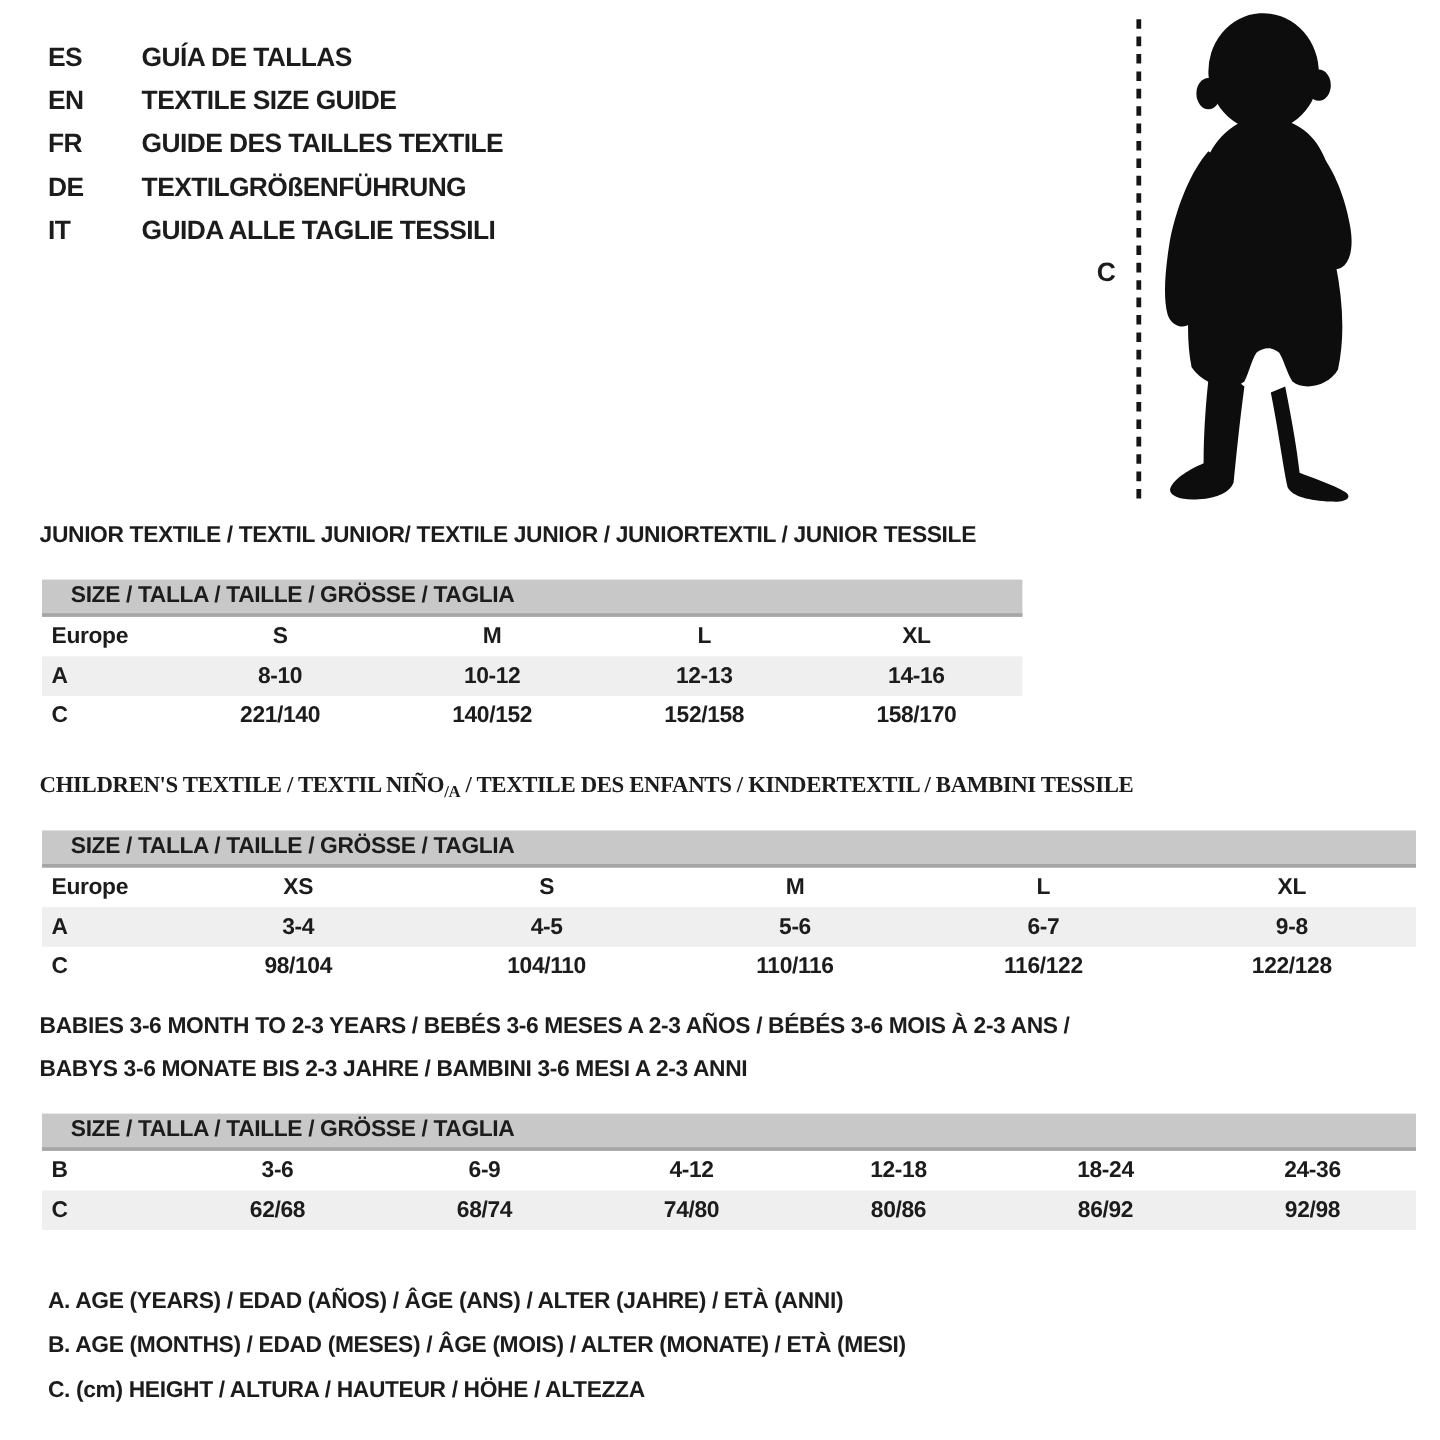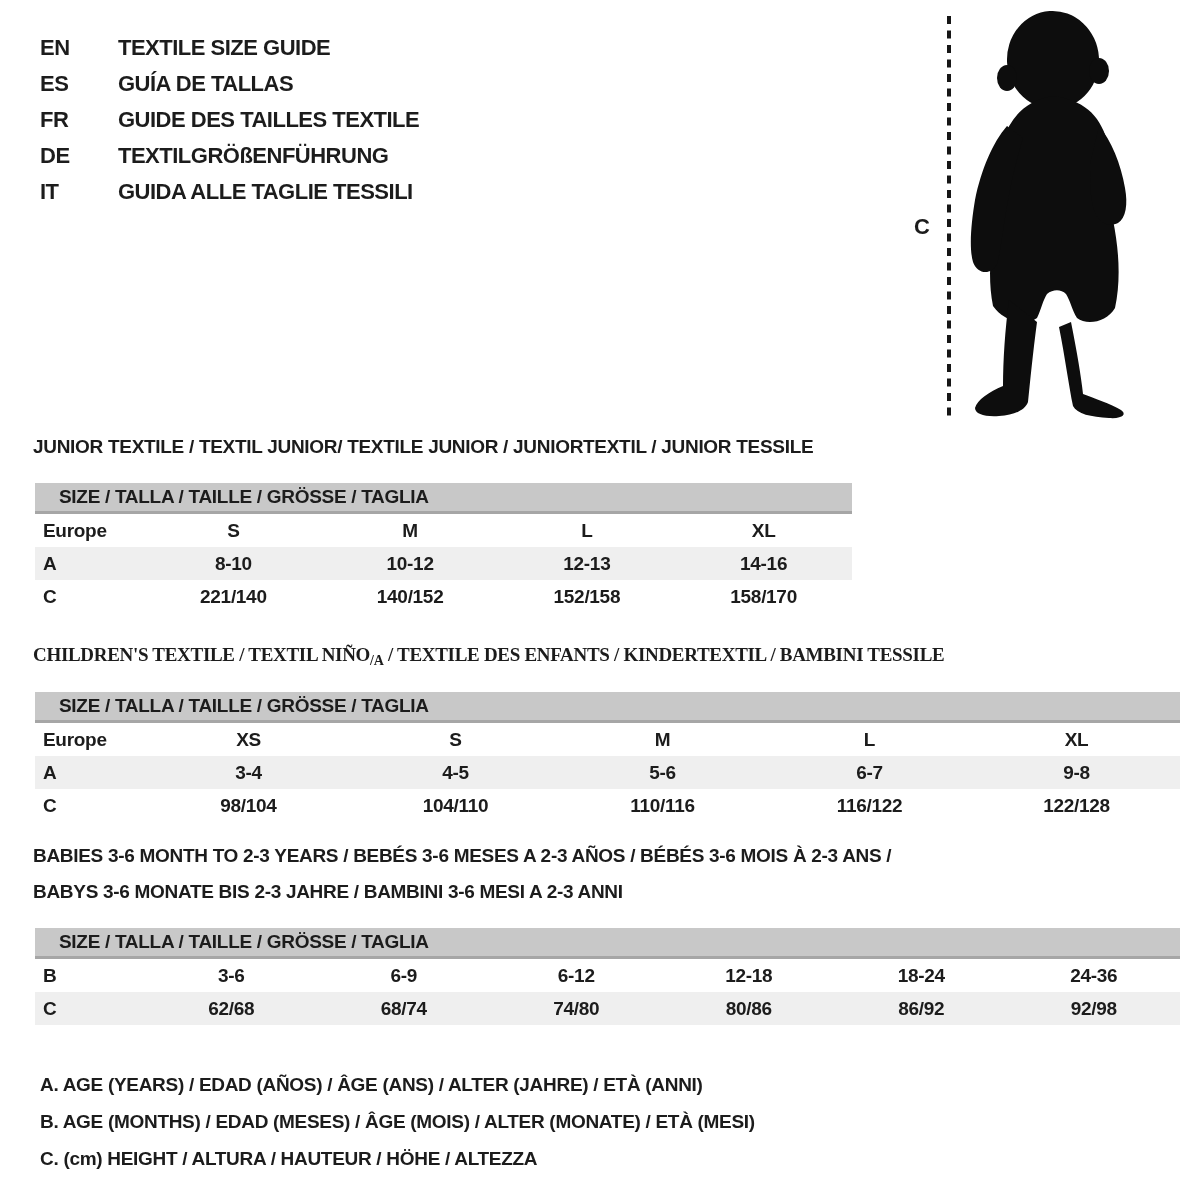--- a/index.html
+++ b/index.html
@@ -38,26 +38,26 @@
   
   .notes{position:absolute;left:40px;top:1066px;font-size:19px;font-weight:700;letter-spacing:-0.3px;line-height:37px;}
 </style>
 </head>
 <body>
 
 <div class="page">
 
   <div class="lang-list">
     <div class="lang-row">
+      <span class="lang-code">ES</span>
+      <span class="lang-label">GUÍA DE TALLAS</span>
+    </div>
+    <div class="lang-row">
       <span class="lang-code">EN</span>
       <span class="lang-label">TEXTILE SIZE GUIDE</span>
-    </div>
-    <div class="lang-row">
-      <span class="lang-code">ES</span>
-      <span class="lang-label">GUÍA DE TALLAS</span>
     </div>
     <div class="lang-row">
       <span class="lang-code">FR</span>
       <span class="lang-label">GUIDE DES TAILLES TEXTILE</span>
     </div>
     <div class="lang-row">
       <span class="lang-code">DE</span>
       <span class="lang-label">TEXTILGRÖßENFÜHRUNG</span>
     </div>
     <div class="lang-row">
@@ -169,21 +169,21 @@
   </div>
 
   <div class="section-title title-babies-1">BABIES 3-6 MONTH TO 2-3 YEARS / BEBÉS 3-6 MESES A 2-3 AÑOS / BÉBÉS 3-6 MOIS À 2-3 ANS /</div>
   <div class="section-title title-babies-2">BABYS 3-6 MONATE BIS 2-3 JAHRE / BAMBINI 3-6 MESI A 2-3 ANNI</div>
   <div class="size-table tbl-babies">
     <div class="t-head">SIZE / TALLA / TAILLE / GRÖSSE / TAGLIA</div>
     <div class="t-row">
       <span class="t-label">B</span>
       <span class="t-cell">3-6</span>
       <span class="t-cell">6-9</span>
-      <span class="t-cell">6-12</span>
+      <span class="t-cell">4-12</span>
       <span class="t-cell">12-18</span>
       <span class="t-cell">18-24</span>
       <span class="t-cell">24-36</span>
     </div>
     <div class="t-row alt">
       <span class="t-label">C</span>
       <span class="t-cell">62/68</span>
       <span class="t-cell">68/74</span>
       <span class="t-cell">74/80</span>
       <span class="t-cell">80/86</span>

